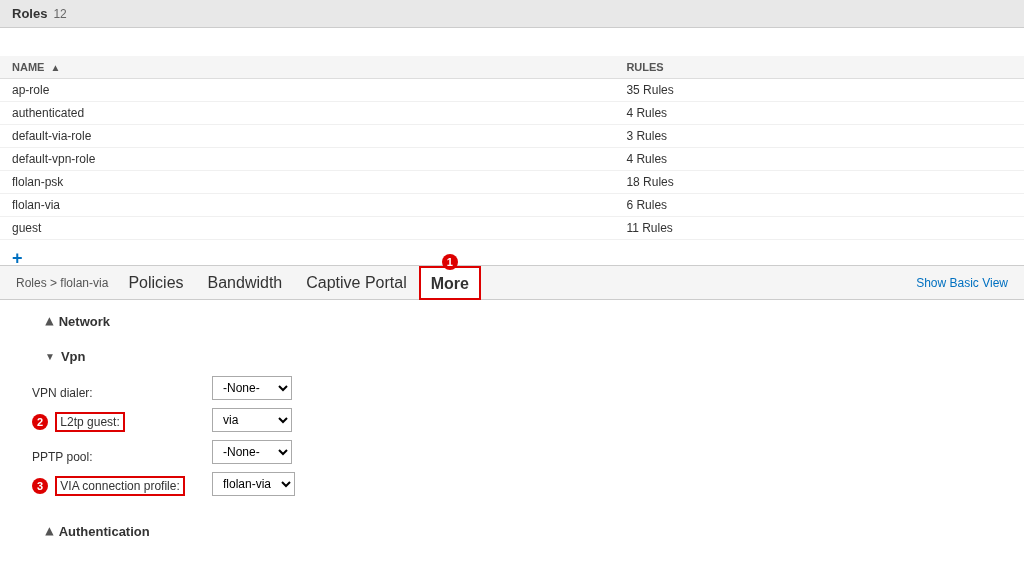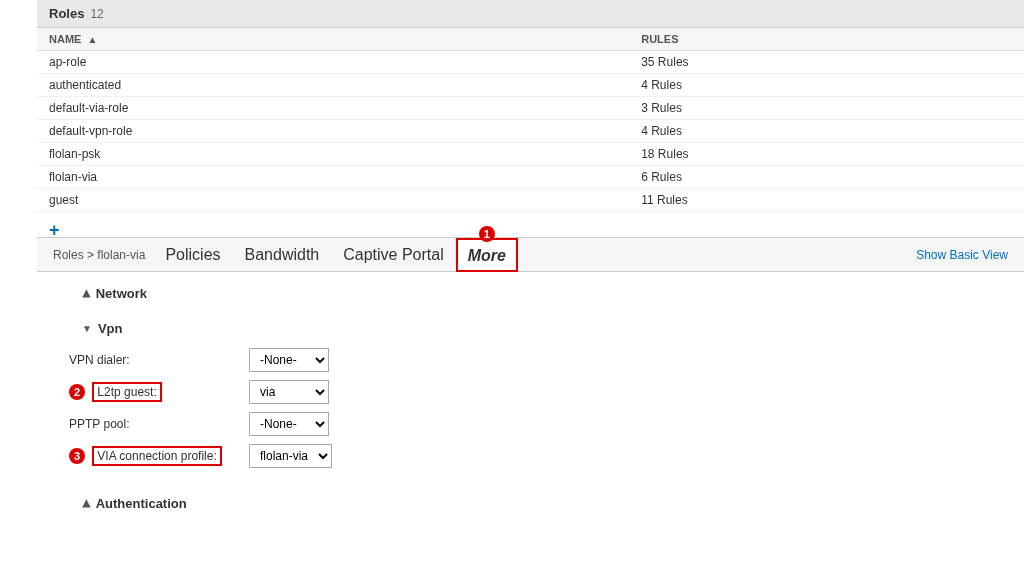--- a/index.html
+++ b/index.html
@@ -5,21 +5,20 @@
     * { box-sizing: border-box; margin: 0; padding: 0; }
     body { font-family: Arial, sans-serif; font-size: 12px; background: #f0f0f0; color: #333; }
 
     .main-container {
       width: 1024px;
       height: 582px;
       background: #fff;
       display: flex;
       flex-direction: column;
       overflow: hidden;
-      padding-left: 37px;
     }
 
     
     .roles-header {
       background: #e8e8e8;
       padding: 6px 12px;
       border-bottom: 1px solid #ccc;
       display: flex;
       align-items: center;
       gap: 6px;
@@ -31,20 +30,21 @@
     .roles-count {
       font-size: 12px;
       color: #666;
     }
 
     .roles-table-wrapper {
       flex: 0 0 210px;
       overflow-y: auto;
       border-bottom: 1px solid #ccc;
       position: relative;
+      margin-top: 28px;
     }
 
     .roles-table {
       width: 100%;
       border-collapse: collapse;
     }
     .roles-table thead tr {
       background: #f5f5f5;
     }
     .roles-table thead th {
@@ -116,21 +116,20 @@
       border: none;
       background: none;
       height: 34px;
     }
     .tab-item.active {
       background: #fff;
       border: 2px solid #d00;
       color: #333;
       font-weight: bold;
       padding: 0 10px;
-      font-style: italic;
     }
     .tab-spacer { flex: 1; }
     .show-basic-view {
       font-size: 12px;
       color: #0070c0;
       cursor: pointer;
       padding: 0 8px;
     }
 
     
@@ -161,21 +160,21 @@
     }
     .section-header.collapsed .chevron { transform: rotate(-90deg); }
 
     .section-content {
       padding: 6px 20px;
     }
 
     
     .vpn-field {
       display: flex;
-      align-items: center;
+      align-items: flex-end;
       margin-bottom: 8px;
     }
     .vpn-label {
       width: 180px;
       font-size: 12px;
       color: #333;
     }
     .vpn-select-wrapper {
       display: flex;
       align-items: center;

